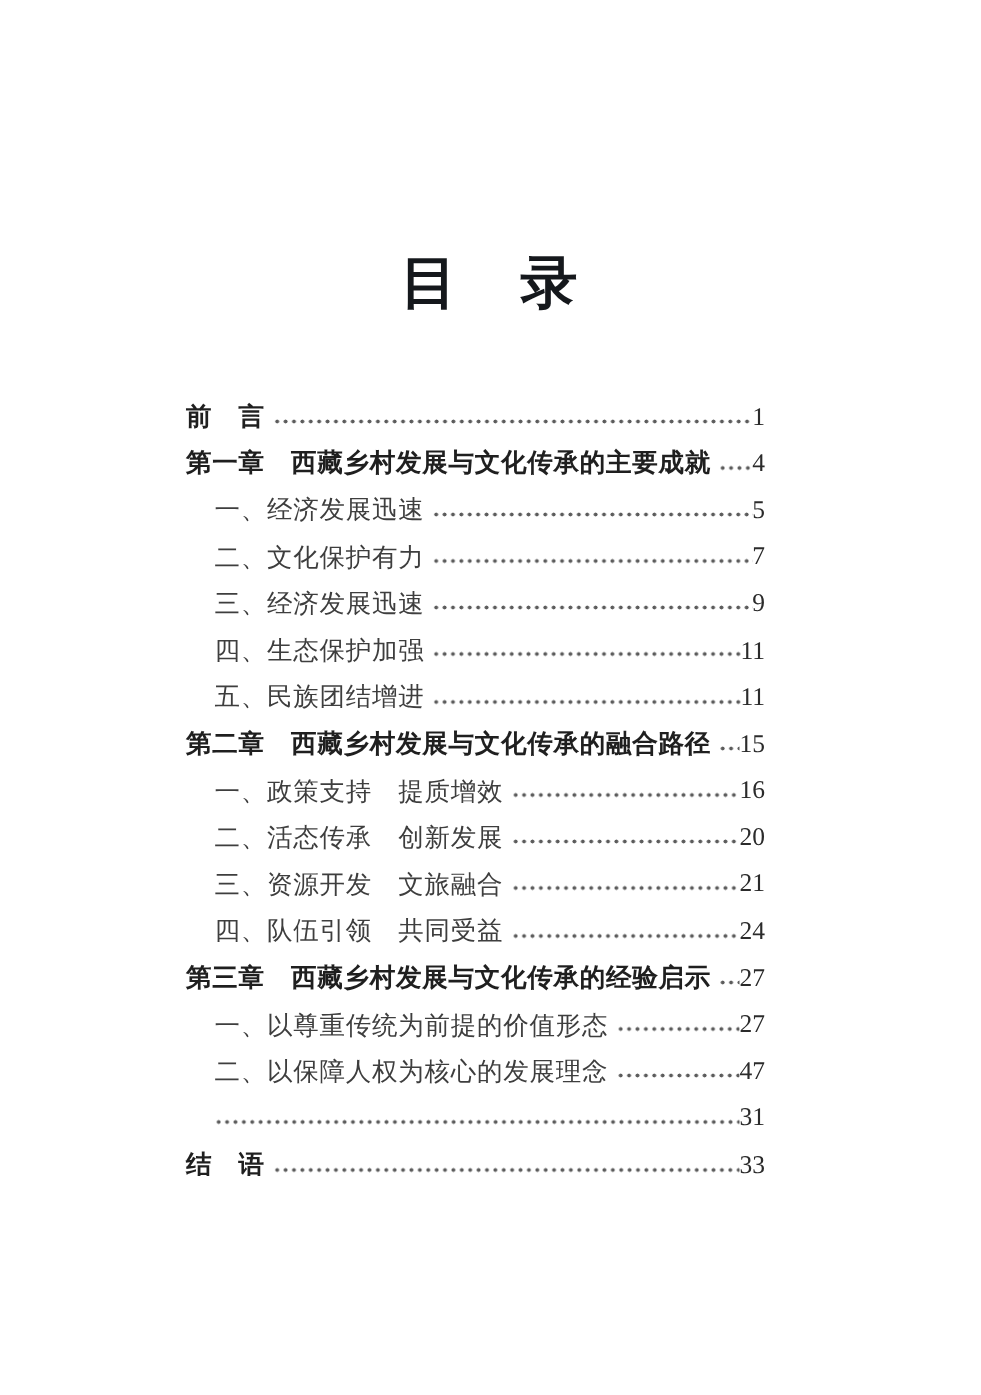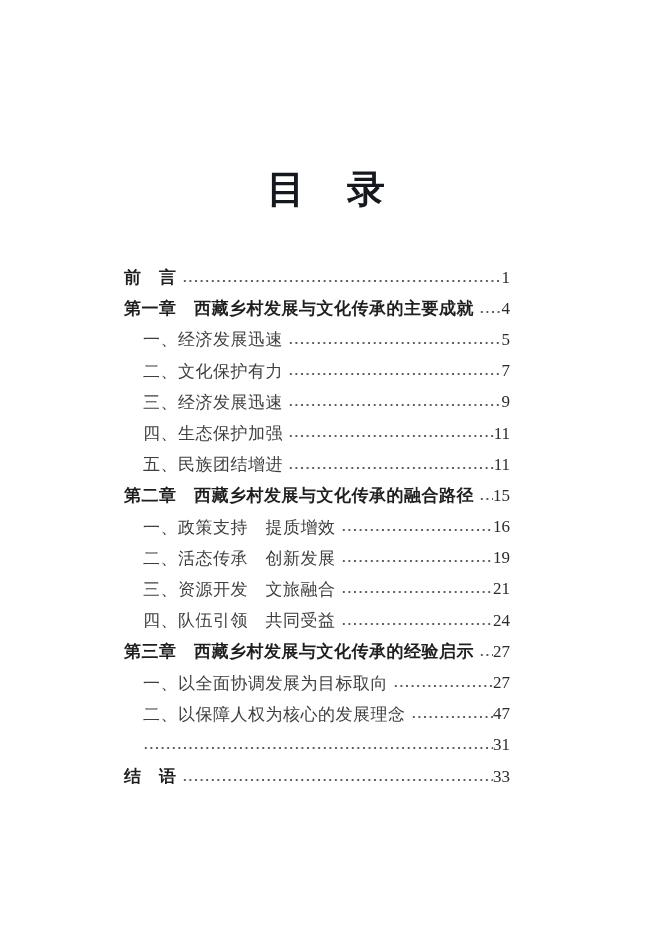--- a/index.html
+++ b/index.html
@@ -123,39 +123,39 @@
     <span class="toc-page">15</span>
   </div>
       <div class="toc-row section">
     <span class="toc-label">一、政策支持　提质增效</span>
     <span class="toc-leader"></span>
     <span class="toc-page">16</span>
   </div>
       <div class="toc-row section">
     <span class="toc-label">二、活态传承　创新发展</span>
     <span class="toc-leader"></span>
-    <span class="toc-page">19</span>
+    <span class="toc-page">20</span>
   </div>
       <div class="toc-row section">
     <span class="toc-label">三、资源开发　文旅融合</span>
     <span class="toc-leader"></span>
     <span class="toc-page">21</span>
   </div>
       <div class="toc-row section">
     <span class="toc-label">四、队伍引领　共同受益</span>
     <span class="toc-leader"></span>
     <span class="toc-page">24</span>
   </div>
       <div class="toc-row chapter">
     <span class="toc-label">第三章　西藏乡村发展与文化传承的经验启示</span>
     <span class="toc-leader"></span>
     <span class="toc-page">27</span>
   </div>
       <div class="toc-row section">
-    <span class="toc-label">一、以全面协调发展为目标取向</span>
+    <span class="toc-label">一、以尊重传统为前提的价值形态</span>
     <span class="toc-leader"></span>
     <span class="toc-page">27</span>
   </div>
       <div class="toc-row section">
     <span class="toc-label">二、以保障人权为核心的发展理念</span>
     <span class="toc-leader"></span>
     <span class="toc-page">47</span>
   </div>
       <div class="toc-row section">
     <span class="toc-leader"></span>

